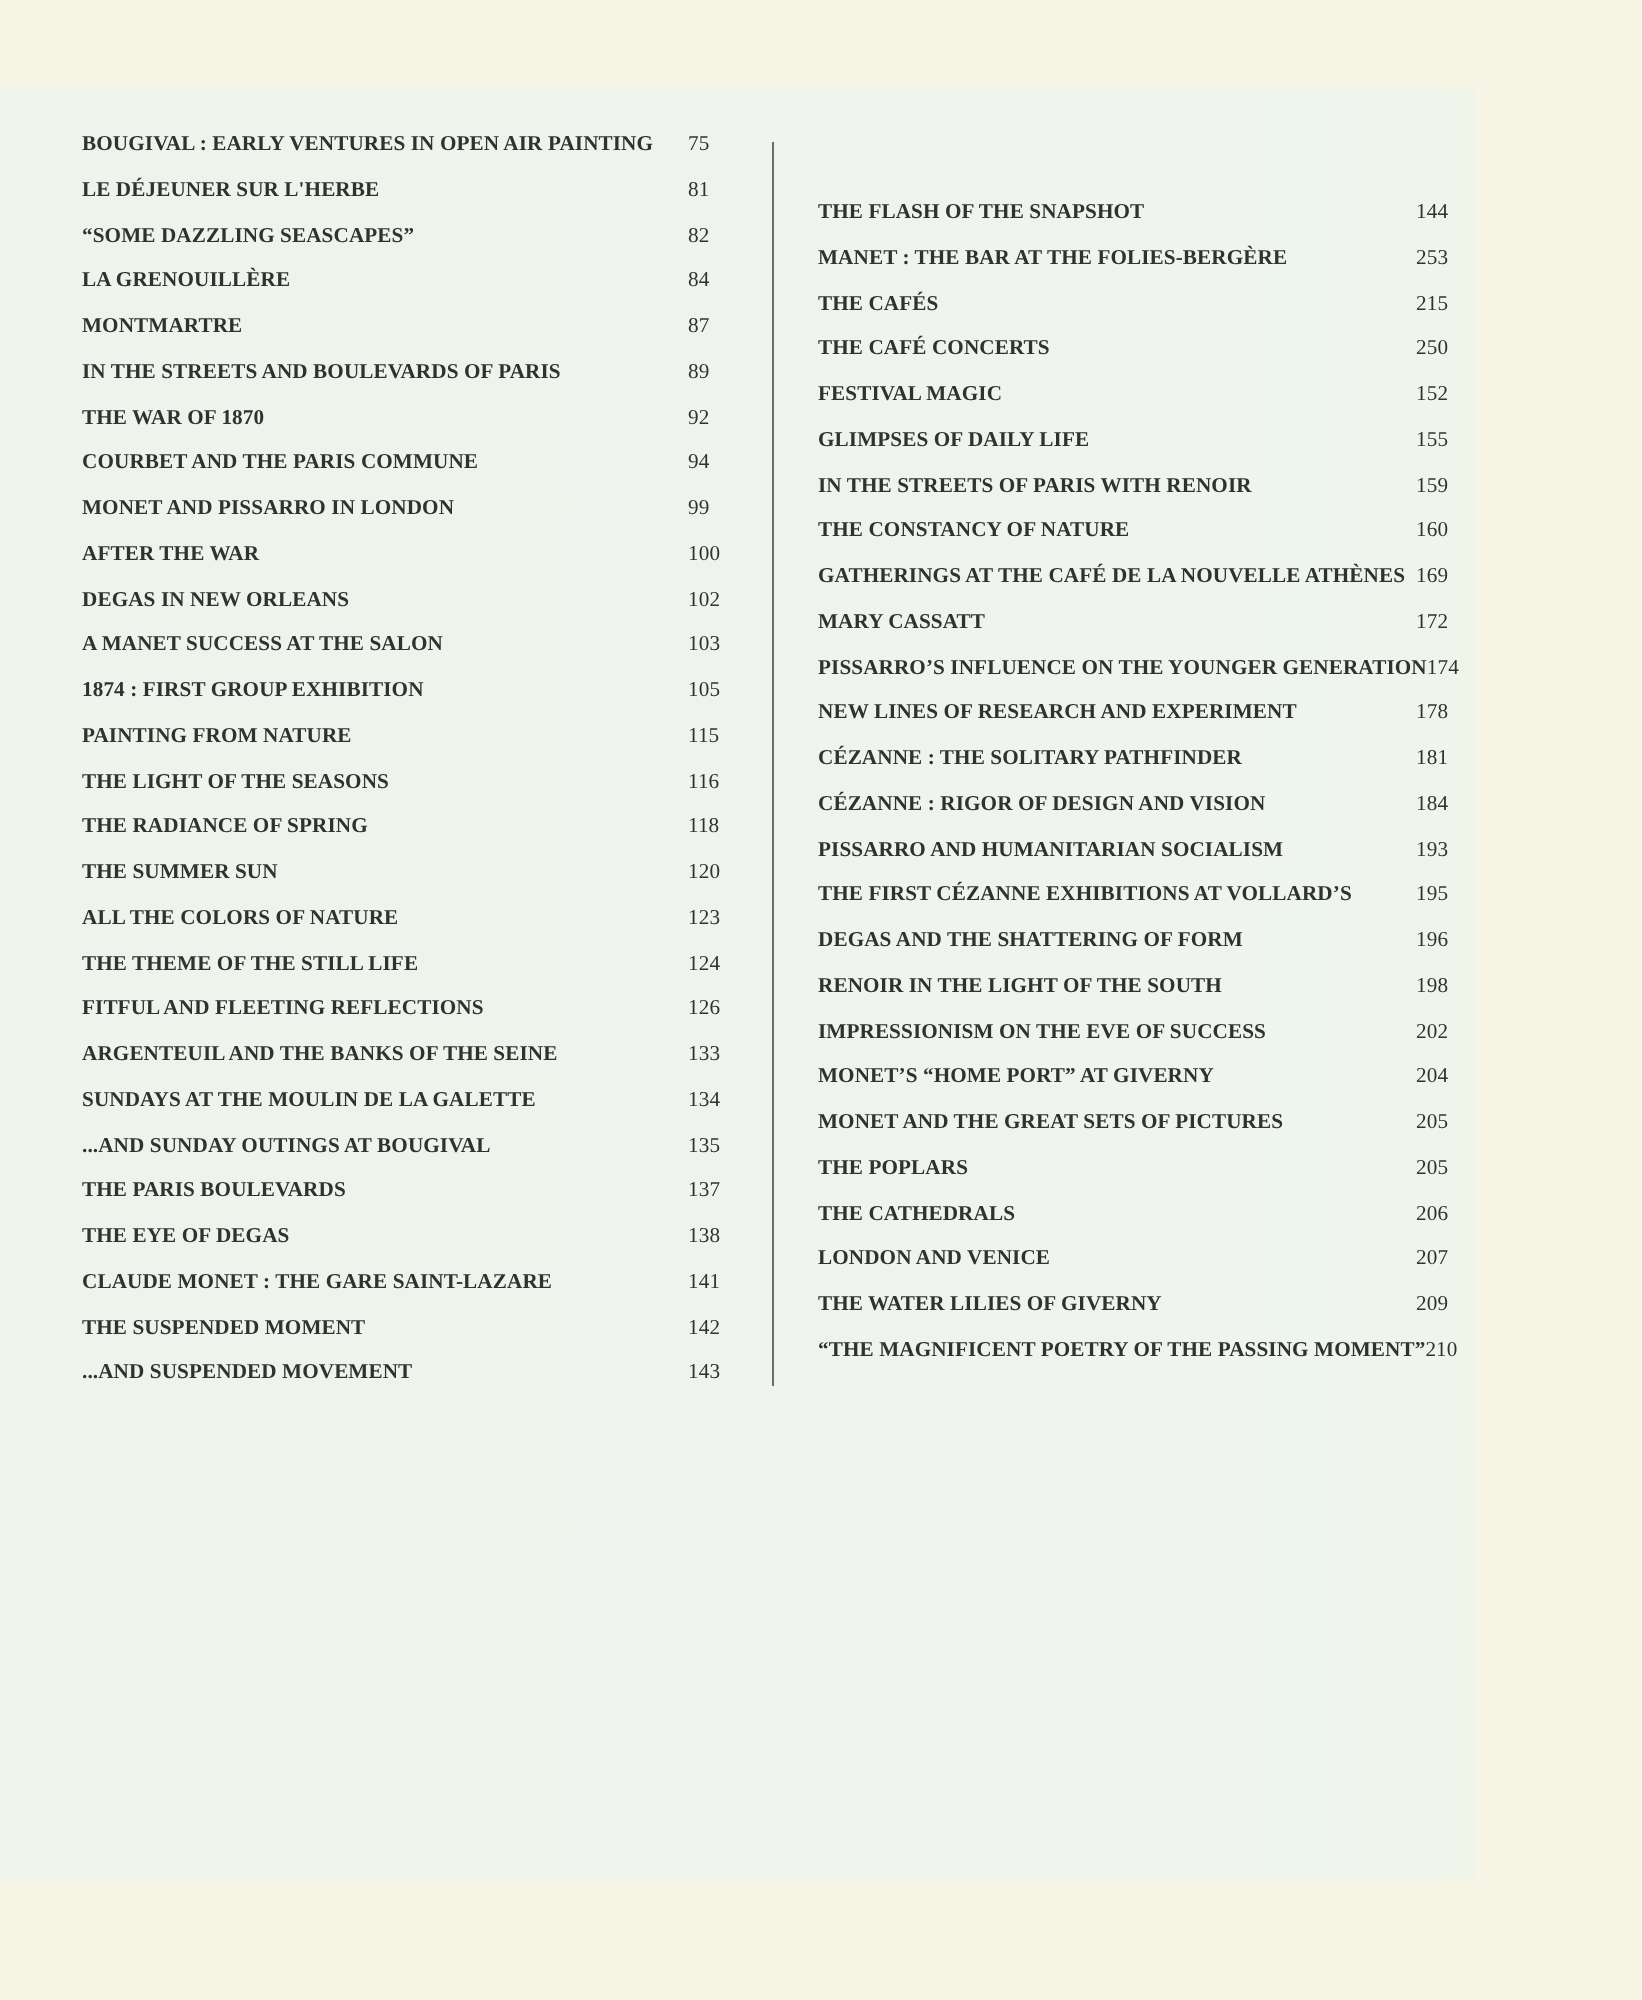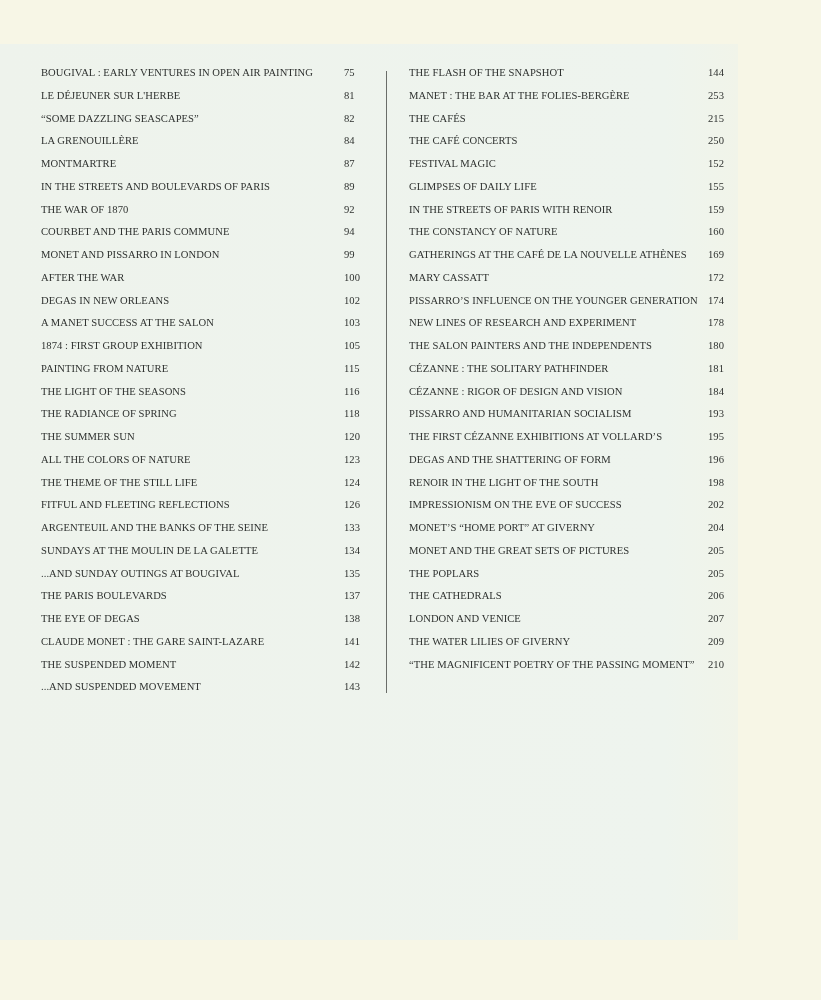--- a/index.html
+++ b/index.html
@@ -8,26 +8,26 @@
     background: #f7f6e6;
     font-family: "Liberation Serif", "DejaVu Serif", serif;
     color: #2f3230;
   }
   .page-tint {
     position: absolute; left: 0; top: 44px; width: 738px; height: 896px;
     background: linear-gradient(to right, #eef3ec 0%, #eef4ee 90%, #f1f4e9 100%);
   }
   .toc-column { position: absolute; top: 67px; }
   .toc-left { left: 41px; width: 325px; }
-  .toc-right { left: 409px; width: 321px; }
+  .toc-right { left: 409px; width: 321px; margin-top: 34px; }
   .toc-row {
     display: flex; justify-content: space-between; align-items: baseline;
     height: 22.75px; font-size: 10.6px; letter-spacing: 0.05px; white-space: nowrap;
   }
-  .toc-title { text-transform: uppercase; }
+  .toc-title { text-transform: uppercase; font-weight: bold; }
   .toc-page { text-align: left; min-width: 22px; }
   .divider {
     position: absolute; left: 386px; top: 71px; width: 1px; height: 622px;
     background: #6a6d69;
   }
 </style>
 </head>
 <body>
 
 <div class="page-tint"></div>
@@ -190,24 +190,20 @@
     </div>
     <div class="toc-row">
       <span class="toc-title">PISSARRO’S INFLUENCE ON THE YOUNGER GENERATION</span>
       <span class="toc-page">174</span>
     </div>
     <div class="toc-row">
       <span class="toc-title">NEW LINES OF RESEARCH AND EXPERIMENT</span>
       <span class="toc-page">178</span>
     </div>
     <div class="toc-row">
-      <span class="toc-title">THE SALON PAINTERS AND THE INDEPENDENTS</span>
-      <span class="toc-page">180</span>
-    </div>
-    <div class="toc-row">
       <span class="toc-title">CÉZANNE : THE SOLITARY PATHFINDER</span>
       <span class="toc-page">181</span>
     </div>
     <div class="toc-row">
       <span class="toc-title">CÉZANNE : RIGOR OF DESIGN AND VISION</span>
       <span class="toc-page">184</span>
     </div>
     <div class="toc-row">
       <span class="toc-title">PISSARRO AND HUMANITARIAN SOCIALISM</span>
       <span class="toc-page">193</span>

